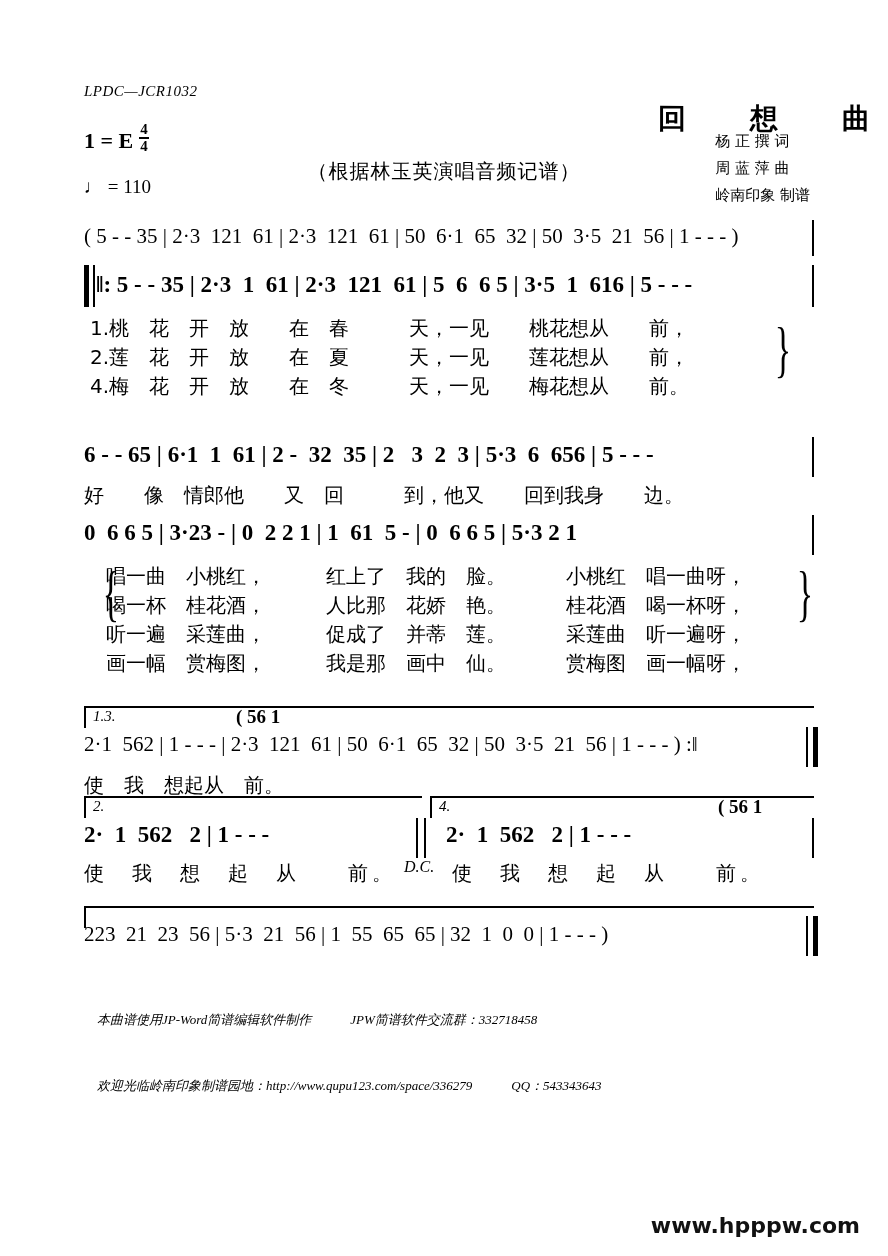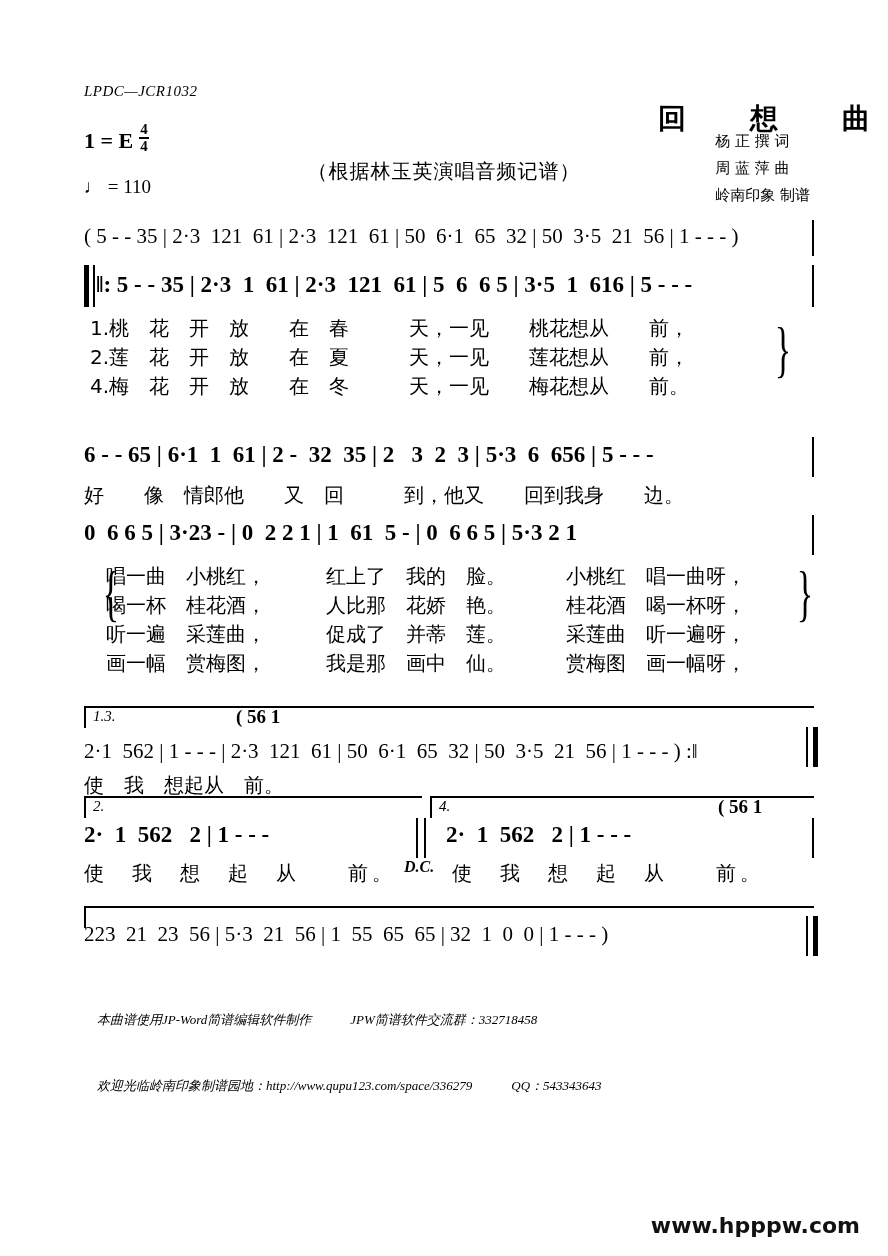--- a/index.html
+++ b/index.html
@@ -158,21 +158,21 @@
     <div class="lyr" style="margin-left:22px;line-height:29px;">喝一杯　桂花酒，　　　人比那　花娇　艳。　　　桂花酒　喝一杯呀，</div>
     <div class="lyr" style="margin-left:22px;line-height:29px;">听一遍　采莲曲，　　　促成了　并蒂　莲。　　　采莲曲　听一遍呀，</div>
     <div class="lyr" style="margin-left:22px;line-height:29px;">画一幅　赏梅图，　　　我是那　画中　仙。　　　赏梅图　画一幅呀，</div>
   </div>
   <div class="brace" style="left:790px;top:562px;">}</div>
 
   <div class="endbox" style="left:84px;top:706px;width:728px;"></div>
   <div class="endlabel" style="left:93px;top:708px;">1.3.</div>
   <div class="endlabel" style="left:236px;top:706px;font-style:normal;font-size:19px;font-weight:bold;">( 56 1</div>
 
-  <div class="sys" style="top:732px;width:740px;margin-top:7px;">
+  <div class="sys" style="top:732px;width:740px;">
     <div class="notes small">2·1  562 | 1 - - - | 2·3  121  61 | 50  6·1  65  32 | 50  3·5  21  56 | 1 - - - ) :‖</div>
   </div>
   <div class="vbar" style="left:806px;top:727px;height:40px;"></div>
   <div class="vbar thick" style="left:813px;top:727px;height:40px;"></div>
 
   <div class="sys" style="top:772px;width:740px;">
     <div class="lyr">使　我　想起从　前。</div>
   </div>
 
   <div class="endbox" style="left:84px;top:796px;width:336px;"></div>
@@ -189,21 +189,21 @@
   <div class="vbar" style="left:424px;top:818px;height:40px;"></div>
 
   <div class="sys" style="left:446px;top:822px;width:370px;">
     <div class="notes">2·  1  562   2 | 1 - - -</div>
   </div>
   <div class="vbar" style="left:812px;top:818px;height:40px;"></div>
 
   <div class="sys" style="top:860px;width:330px;">
     <div class="lyr" style="letter-spacing:4px;">使　我　想　起　从　　前。</div>
   </div>
-  <div class="endlabel" style="left:404px;top:858px;font-weight:bold;font-size:16px;">D.C.</div>
+  <div class="endlabel" style="left:404px;top:858px;font-weight:normal;font-size:16px;">D.C.</div>
   <div class="sys" style="left:452px;top:860px;width:360px;">
     <div class="lyr" style="letter-spacing:4px;">使　我　想　起　从　　前。</div>
   </div>
 
   <div class="endbox" style="left:84px;top:906px;width:728px;"></div>
   <div class="sys" style="top:922px;width:740px;">
     <div class="notes small">223  21  23  56 | 5·3  21  56 | 1  55  65  65 | 32  1  0  0 | 1 - - - )</div>
   </div>
   <div class="vbar" style="left:806px;top:916px;height:40px;"></div>
   <div class="vbar thick" style="left:813px;top:916px;height:40px;"></div>

